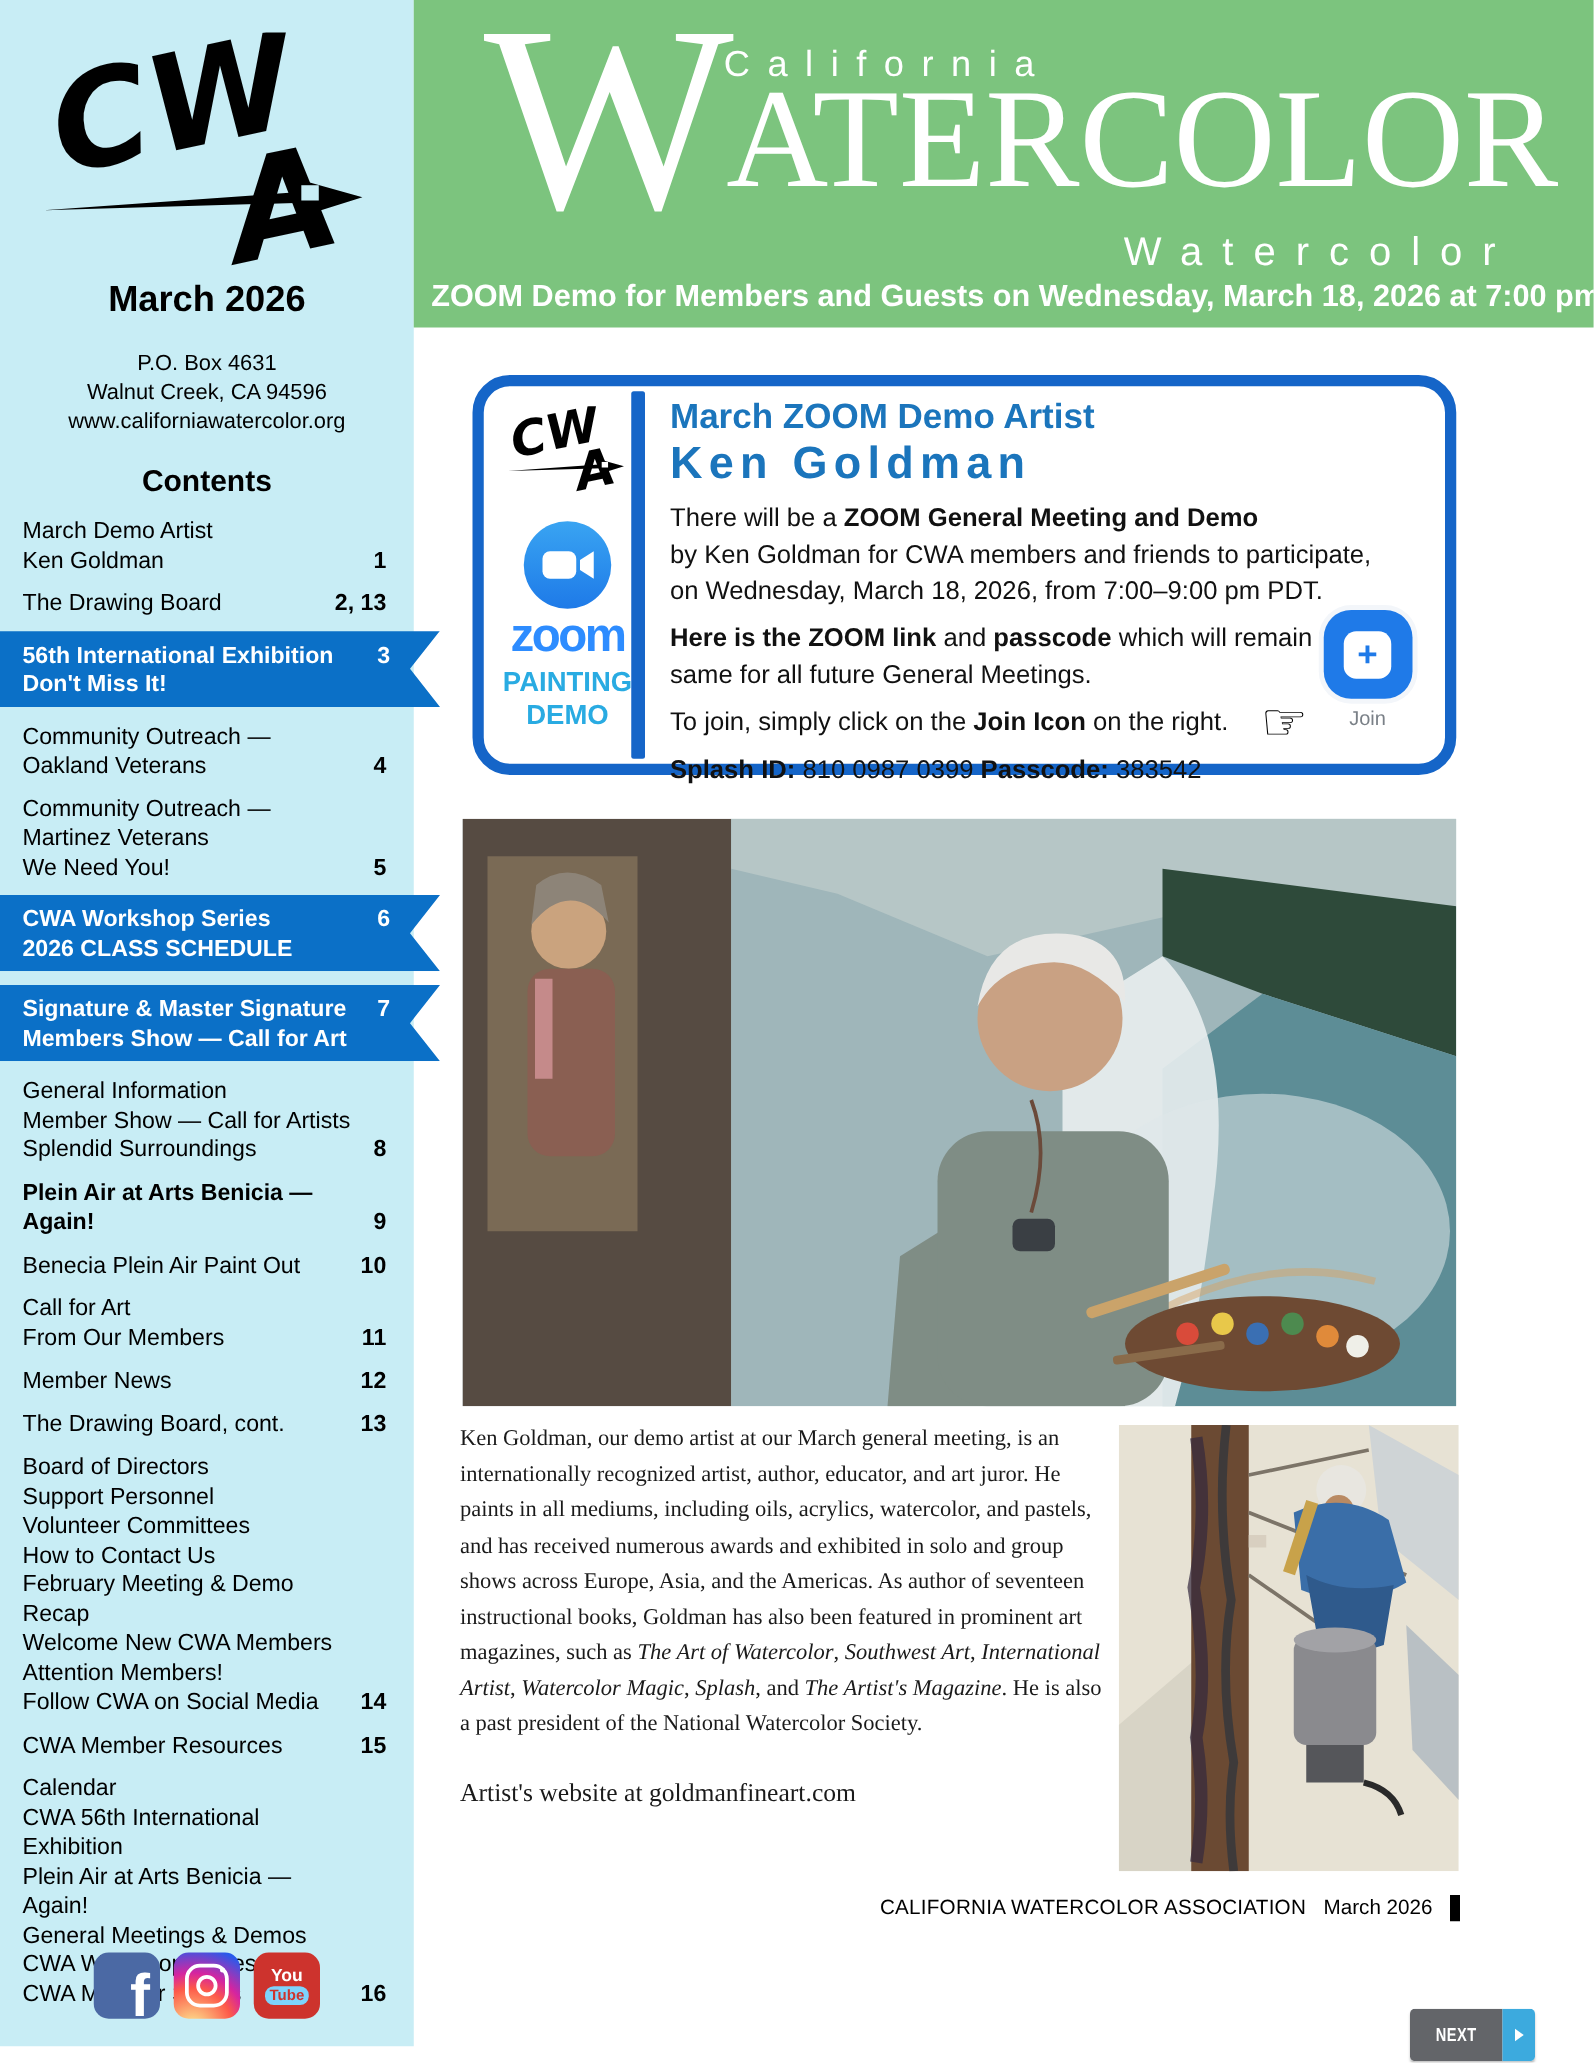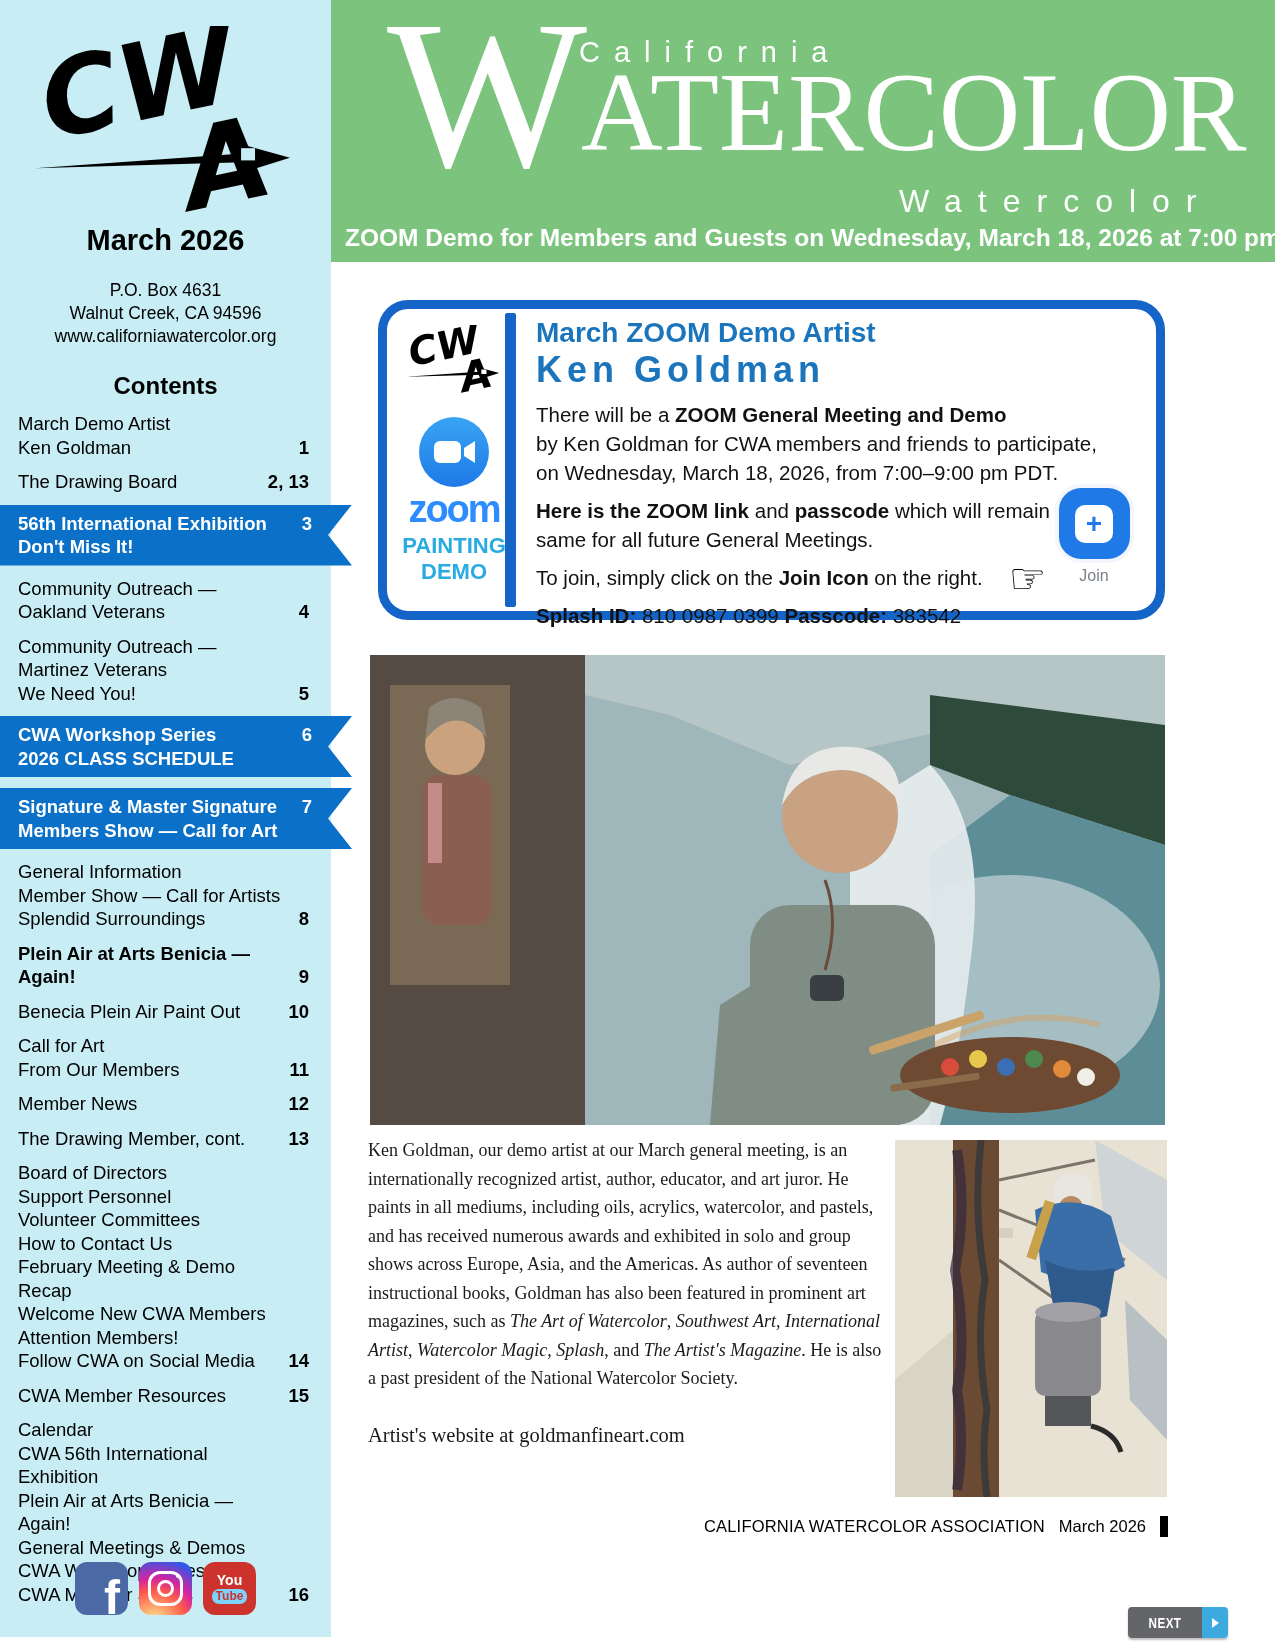--- a/index.html
+++ b/index.html
@@ -68,21 +68,21 @@
 
   
   .body-copy { position:absolute; left:368px; top:1136px; width:516px; font-family:"Liberation Serif", serif; font-size:18px; line-height:28.5px; color:#1a1a1a; }
   .body-copy .i { font-style:italic; }
   .website-line { position:absolute; left:368px; top:1424px; font-family:"Liberation Serif", serif; font-size:20.5px; color:#1a1a1a; }
 
   
   .footer-line { position:absolute; top:1516px; right:107px; display:flex; align-items:center; gap:14px; font-size:16.5px; color:#000; }
   .footer-org { letter-spacing:0.2px; }
   .page-bar { width:8px; height:21px; background:#000; }
-  .next-btn { position:absolute; left:1128px; top:1607px; width:100px; height:31px; display:flex; border-radius:4px; overflow:hidden; box-shadow:0 2px 2px rgba(0,0,0,0.25); }
+  .next-btn { position:absolute; left:1128px; top:1607px; width:100px; height:42px; display:flex; border-radius:4px; overflow:hidden; box-shadow:0 2px 2px rgba(0,0,0,0.25); }
   .next-label { flex:1; background:#636569; color:#fff; font-size:15px; display:flex; align-items:center; justify-content:center; letter-spacing:0.5px; transform-origin:center; }
   .next-label span { transform:scaleX(0.78); font-weight:bold; }
   .next-play { width:26px; background:#3caade; display:flex; align-items:center; justify-content:center; }
   .play-tri { width:0; height:0; border-top:5px solid transparent; border-bottom:5px solid transparent; border-left:7px solid #fff; }
 </style>
 </head>
 <body>
 
 <div class="sidebar">
   <svg class="cwa-logo-big" viewBox="0 0 300 220" aria-hidden="true">
@@ -143,21 +143,21 @@
       </div>
       <div class="toc-item">
         <div class="toc-text">Call for Art<br>From Our Members</div>
         <div class="toc-page">11</div>
       </div>
       <div class="toc-item">
         <div class="toc-text">Member News</div>
         <div class="toc-page">12</div>
       </div>
       <div class="toc-item">
-        <div class="toc-text">The Drawing Member, cont.</div>
+        <div class="toc-text">The Drawing Board, cont.</div>
         <div class="toc-page">13</div>
       </div>
       <div class="toc-item">
         <div class="toc-text">Board of Directors<br>Support Personnel<br>Volunteer Committees<br>How to Contact Us<br>February Meeting &amp; Demo Recap<br>Welcome New CWA Members<br>Attention Members!<br>Follow CWA on Social Media</div>
         <div class="toc-page">14</div>
       </div>
       <div class="toc-item">
         <div class="toc-text">CWA Member Resources</div>
         <div class="toc-page">15</div>
       </div>

